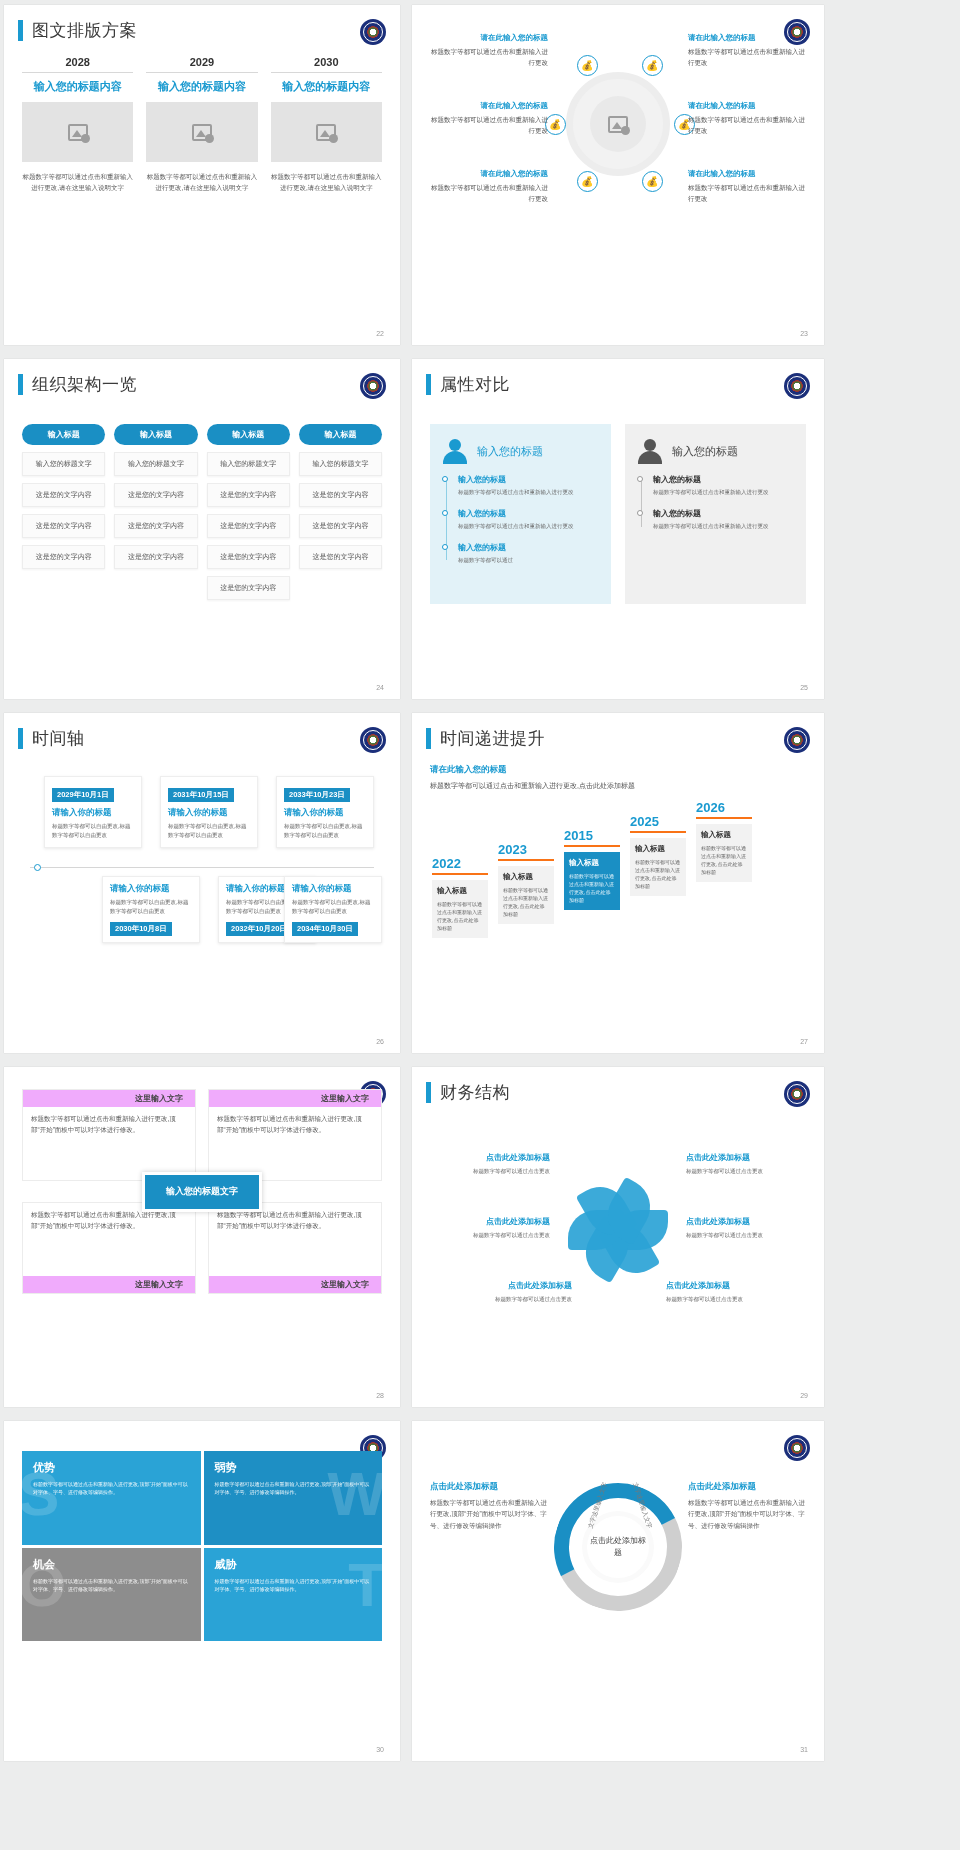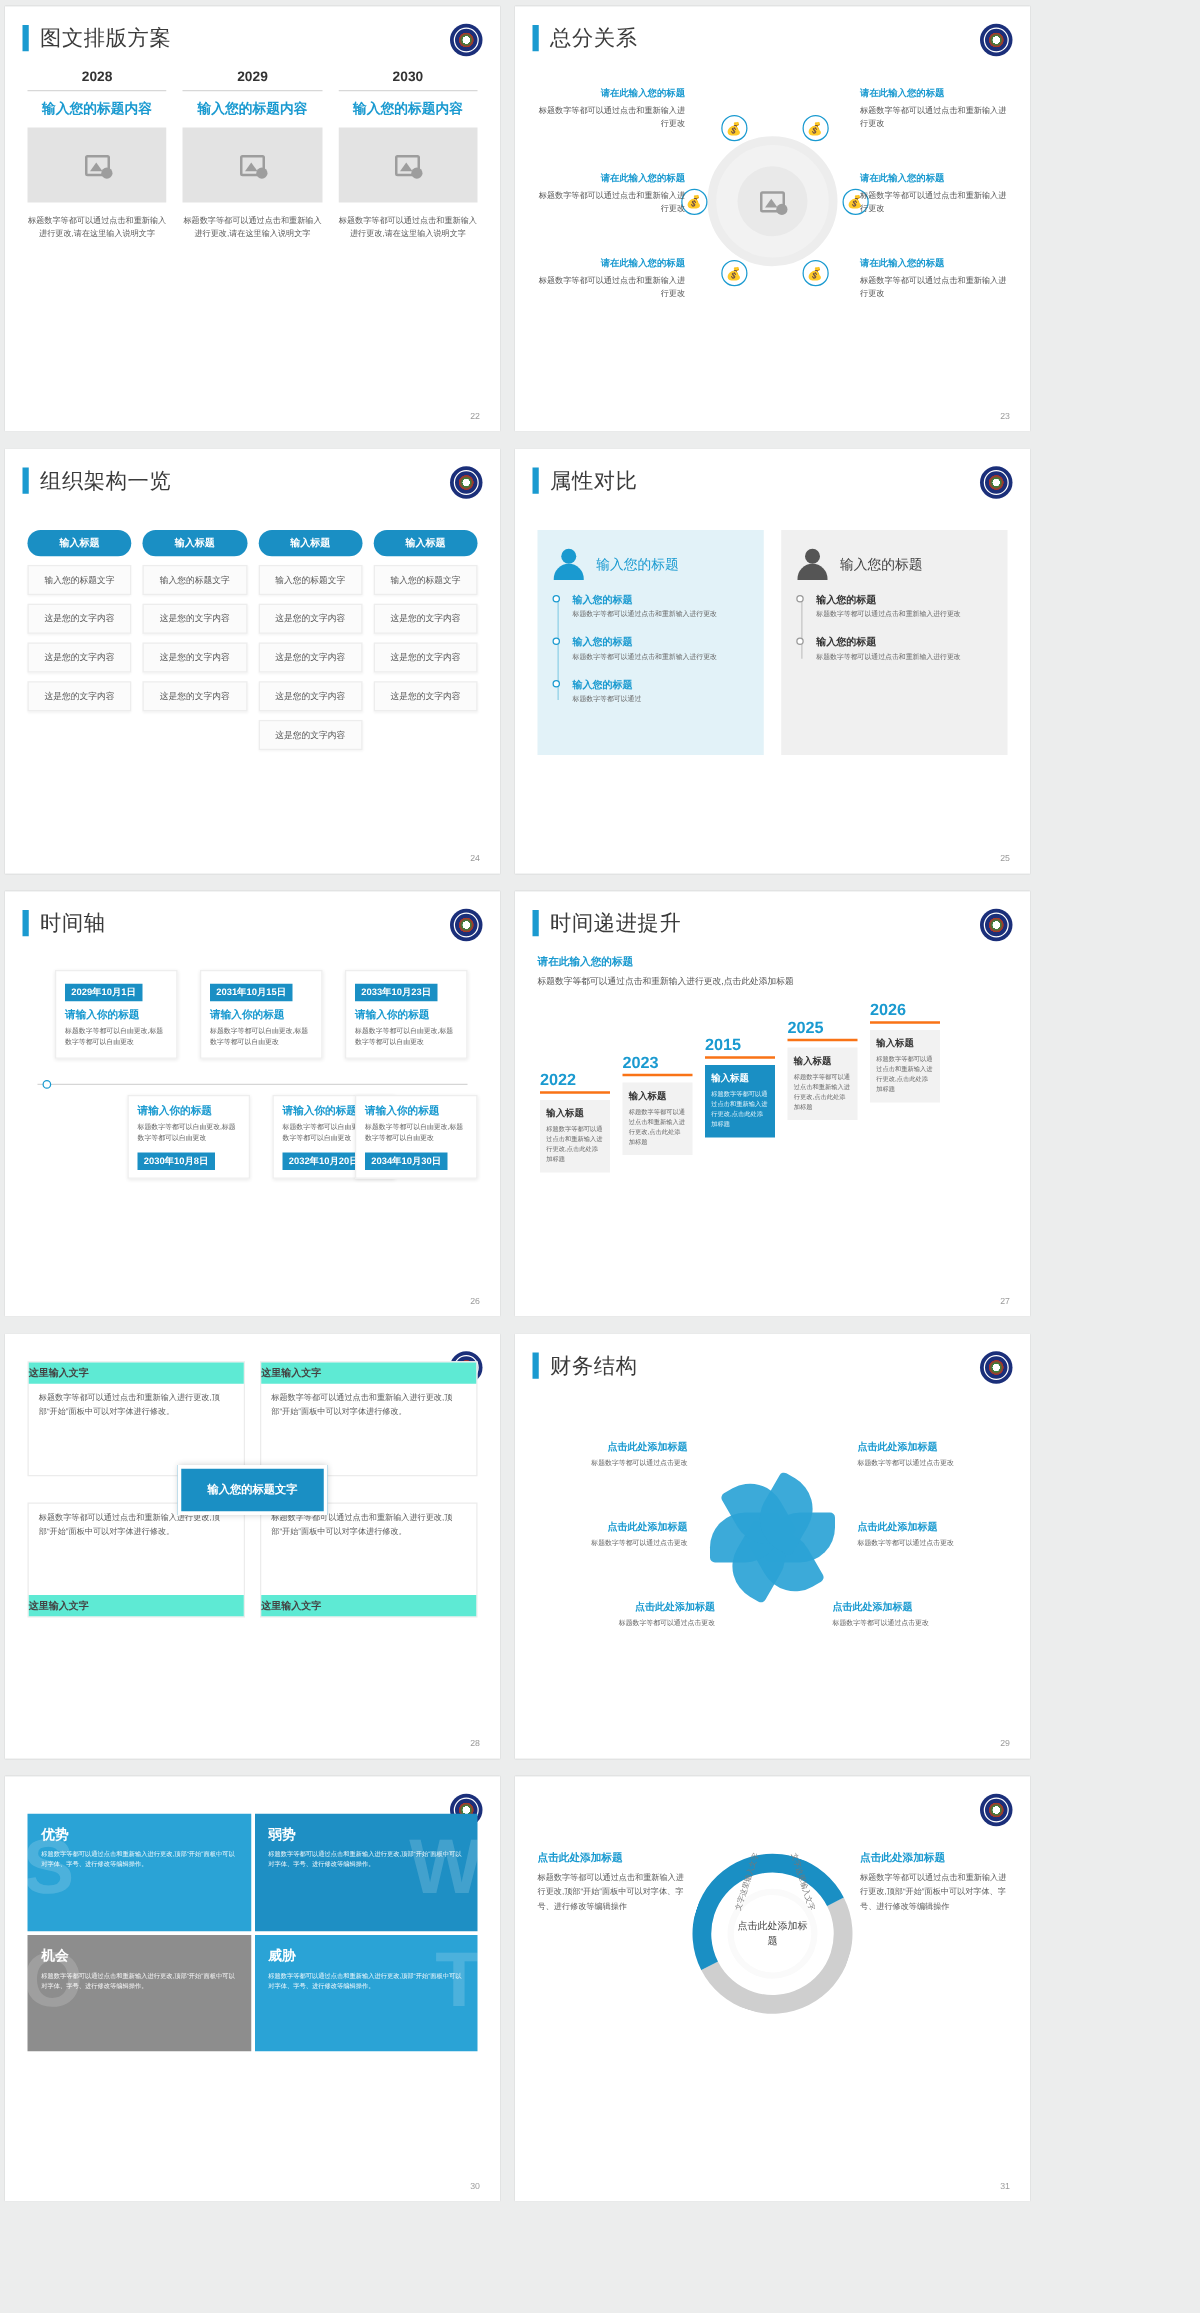--- a/index.html
+++ b/index.html
@@ -118,22 +118,22 @@
   .pgbox.hl .pgh{color:#fff;}
   .pgp{font-size:5px;color:#666;line-height:1.6;}
   .pgbox.hl .pgp{color:#e4f3fa;}
   .intro .ih{font-size:8.5px;font-weight:bold;color:#1a9ad0;margin-bottom:4px;}
   .intro .ip{font-size:7px;color:#555;line-height:1.75;}
 
   
   .fp{position:relative;height:205px;margin-top:6px;}
   .fpq{position:absolute;width:174px;height:92px;background:#fff;
     border:1px solid #ececec;padding:6px 8px;display:flex;flex-direction:column;}
-  .fplbl{background:#5eead4;font-size:8px;font-weight:bold;color:#444;
-    text-align:left;padding:3px 0;margin:-6px -8px 6px;}
+  .fplbl{background:#f0abfc;font-size:8px;font-weight:bold;color:#444;
+    text-align:right;padding:3px 12px;margin:-6px -8px 6px;}
   .fplbl.bt{margin:6px -8px -6px;}
   .fptx{font-size:6.5px;color:#5a5a5a;line-height:1.75;flex:1;}
   .fpc{position:absolute;left:50%;top:50%;transform:translate(-50%,-50%);
     width:120px;height:40px;background:#1a8fc4;color:#fff;font-size:9px;
     font-weight:bold;display:flex;align-items:center;justify-content:center;
     border:3px solid #fff;box-shadow:0 0 5px rgba(0,0,0,.2);z-index:3;}
 
   
   .rk{position:relative;height:200px;margin-top:8px;}
   .rkt{position:absolute;width:120px;}
@@ -216,24 +216,20 @@
               <div class="phi"></div>
             </div>
           <div class="cd">标题数字等都可以通过点击和重新输入进行更改,请在这里输入说明文字</div>
         </div>
       </div>
     </div>
     <div class="pnum">22</div>
   </div>
 
   <div class="slide r">
-    <div class="hdr">
-      <div class="accent"></div>
-      <div class="stitle">总分关系</div>
-    </div>
     <div class="logo">
         <div class="ring">
           <div class="inner"></div>
         </div>
       </div>
     <div class="body">
       <div class="radwrap">
         <div class="donut">
           <div class="core">
               <div class="phi"></div>

